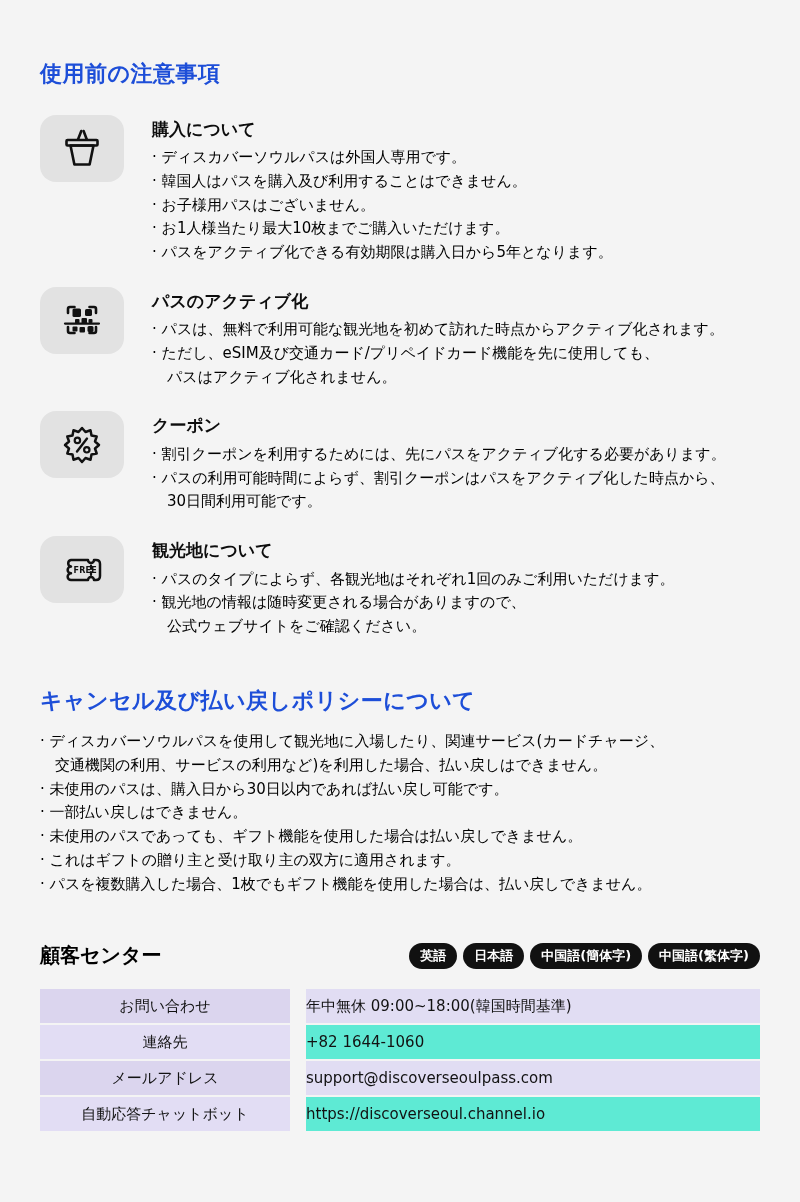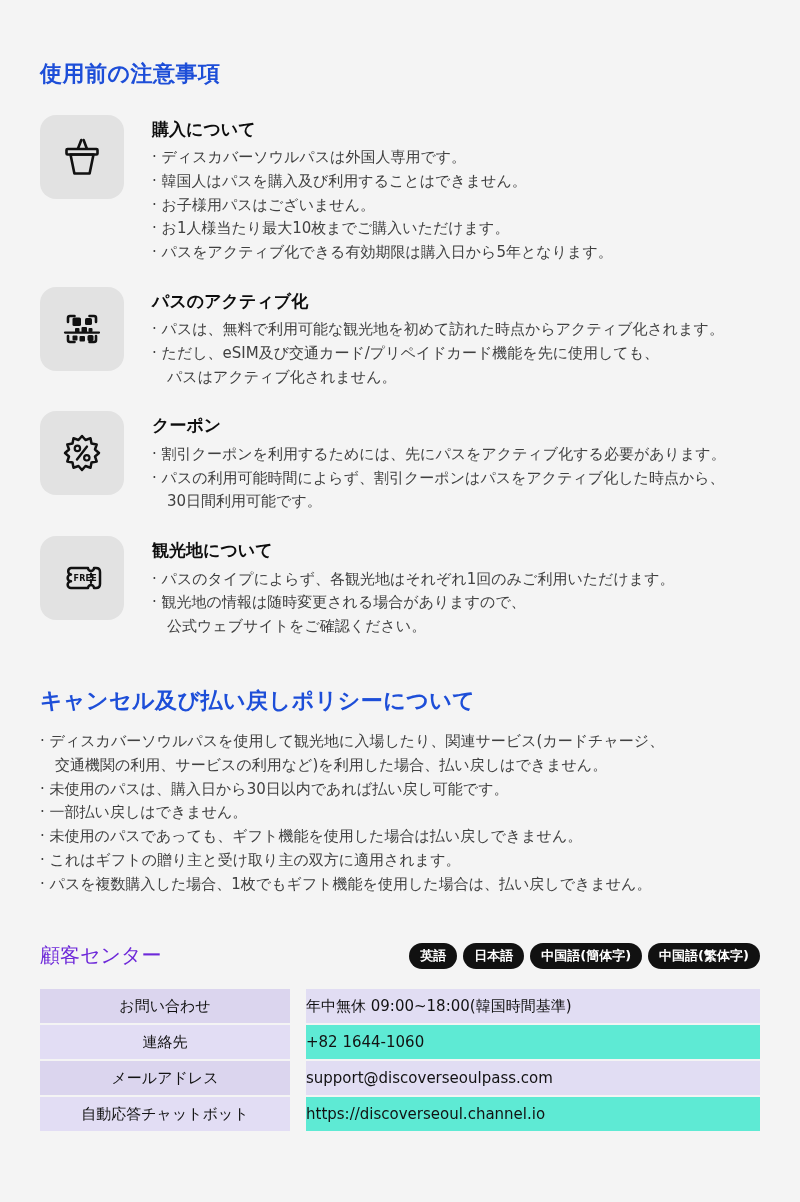--- a/index.html
+++ b/index.html
@@ -9,36 +9,36 @@
     font-family: "DejaVu Sans", "Liberation Sans", sans-serif;
     color: #151515;
   }
   .page { padding: 60px 40px 0 40px; width: 800px; }
 
   h1.block-title { font-size: 22px; font-weight: 700; line-height: 1.3; color: #1d4ed8; letter-spacing: 0.5px; }
 
   .sections { margin-top: 26px; display: flex; flex-direction: column; gap: 22px; }
   .section { display: flex; align-items: flex-start; gap: 28px; }
   .tile {
-    flex: 0 0 84px; width: 84px; height: 84px;
+    flex: 0 0 84px; width: 84px; height: 67px;
     background: #e2e2e2; border-radius: 16px;
     display: flex; align-items: center; justify-content: center;
   }
   .tile svg { display: block; }
   .sec-body { padding-top: 2px; }
   .sec-heading { font-size: 17px; font-weight: 700; color: #0d0d0d; margin-bottom: 5px; line-height: 1.45; }
 
-  ul.bullets { list-style: none; font-size: 15px; line-height: 1.58; color: #404040; }
+  ul.bullets { list-style: none; font-size: 15px; line-height: 1.58; color: #000000; }
   ul.bullets li { padding-left: 15px; text-indent: -15px; white-space: pre-line; }
 
   .refund { margin-top: 48px; }
   .refund ul.bullets { margin-top: 15px; }
 
   .cc-header { margin-top: 46px; display: flex; align-items: center; justify-content: space-between; }
-  .cc-title { font-size: 20px; font-weight: 400; color: #6d28d9; }
+  .cc-title { font-size: 20px; font-weight: 700; color: #000000; }
   .pills { display: flex; gap: 6px; }
   .pill {
     background: #111111; color: #ffffff; border: none;
     font-family: inherit; font-size: 13px; font-weight: 700;
     padding: 5px 11px; border-radius: 999px; line-height: 1.25;
     cursor: pointer; white-space: nowrap;
   }
 
   .cc-table {
     margin-top: 20px;

